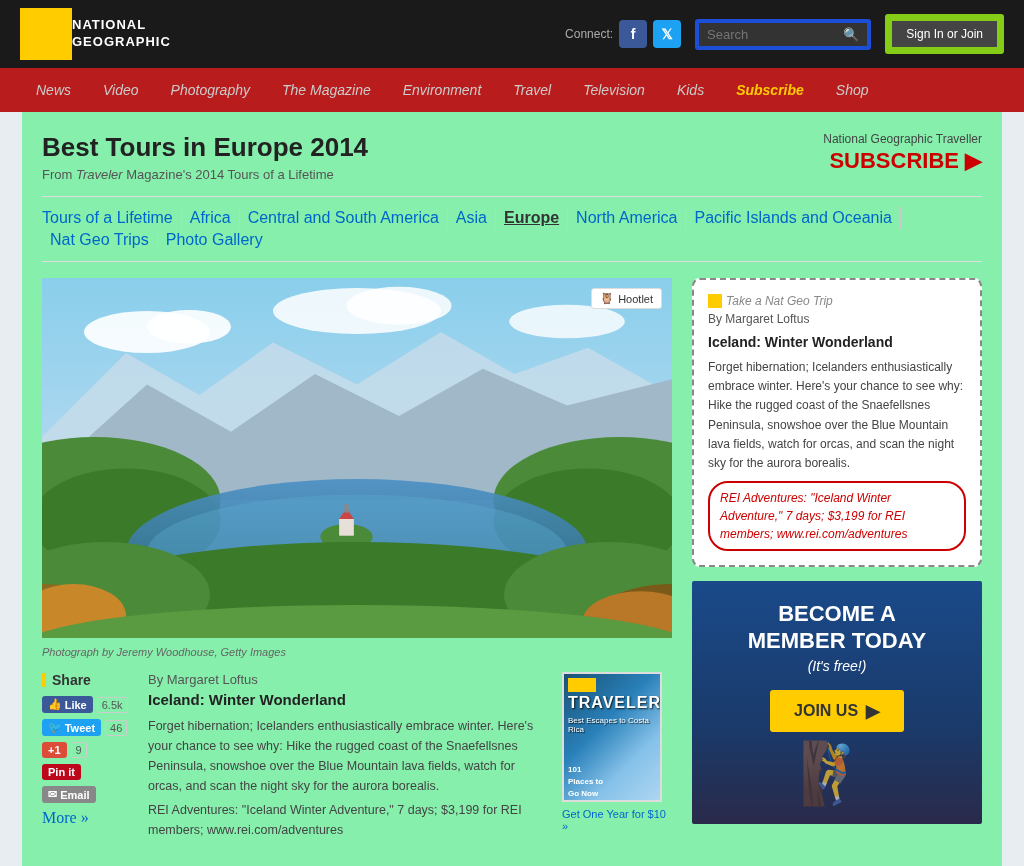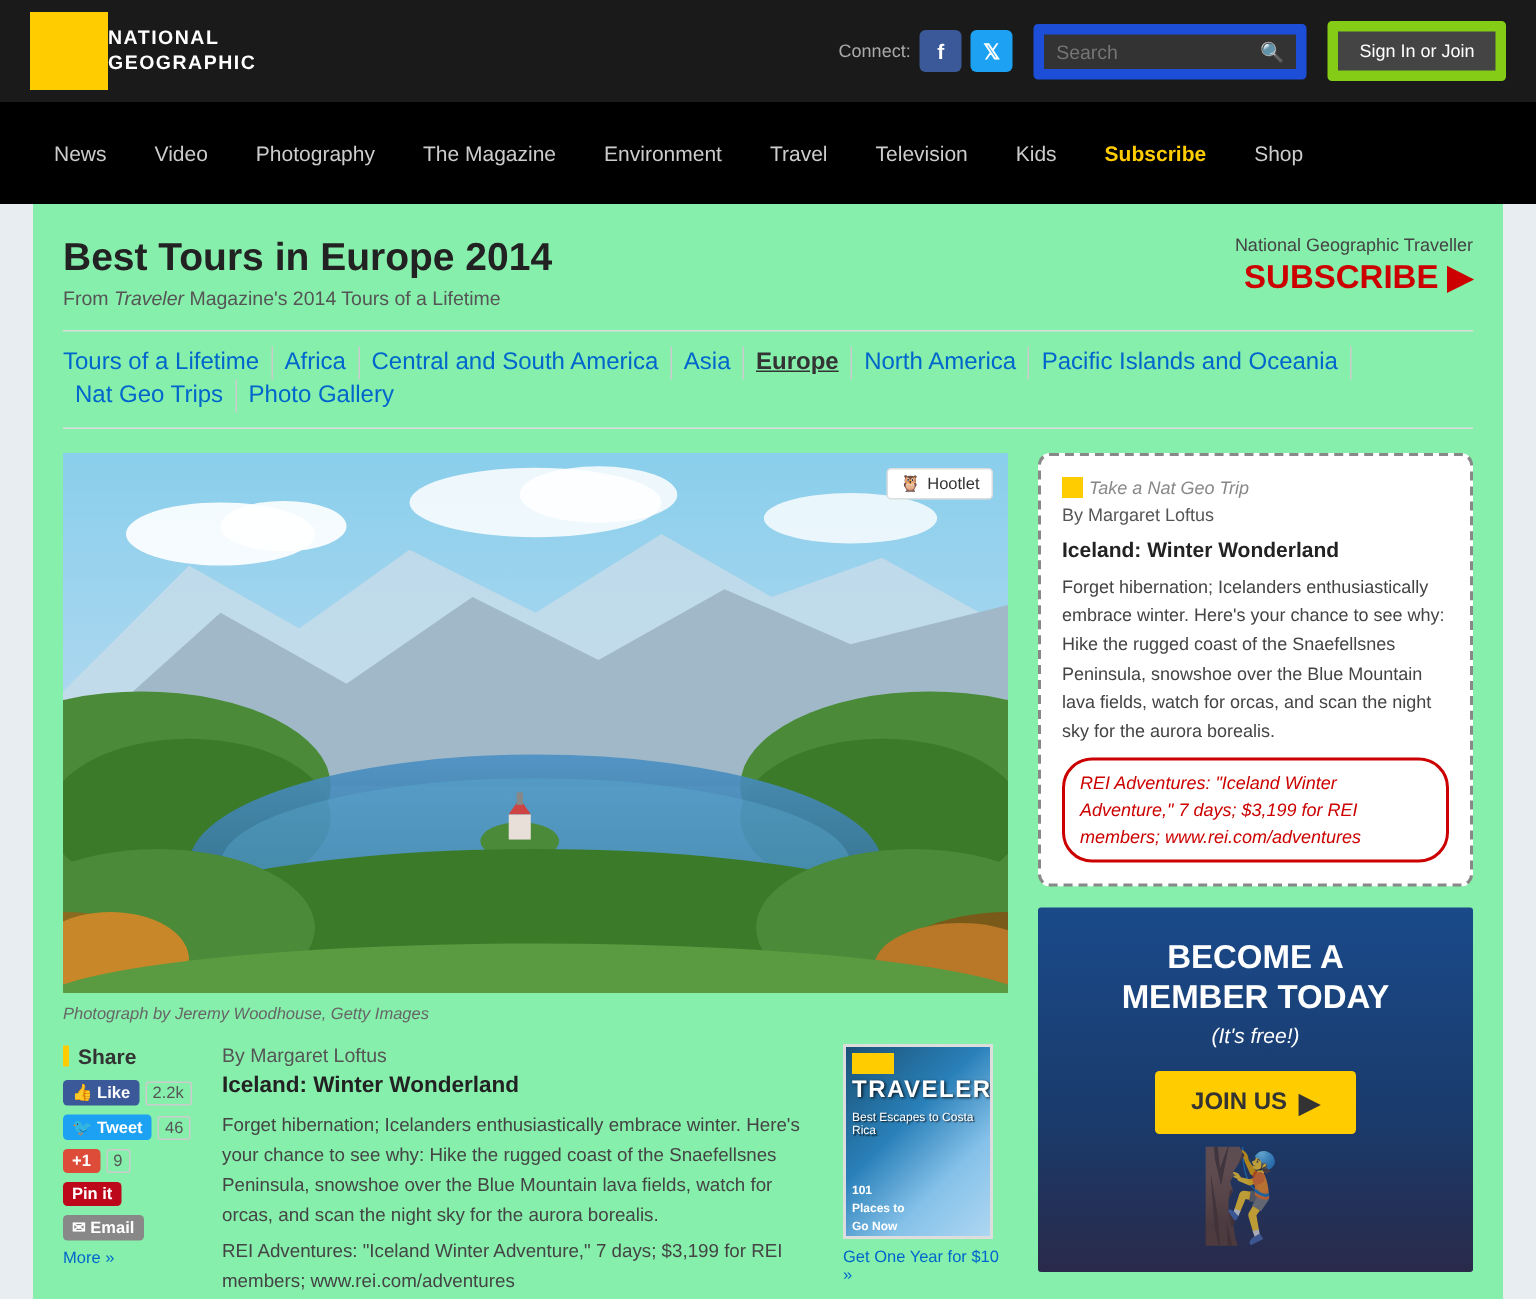--- a/index.html
+++ b/index.html
@@ -59,21 +59,21 @@
       font-size: 14px;
       font-weight: bold;
       cursor: pointer;
     }
     .social-btn.fb { background: #3b5998; }
     .social-btn.tw { background: #1da1f2; }
     #search-box {
       display: flex;
       align-items: center;
       background: #333;
-      border: 7px solid #1d4ed8;
+      border: 4px solid #1d4ed8;
       border-radius: 3px;
       padding: 4px 8px;
       gap: 6px;
     }
     #search-input {
       background: transparent;
       border: none;
       color: #ccc;
       font-size: 13px;
       width: 130px;
@@ -85,25 +85,26 @@
       color: white;
       border: 7px solid #84cc16;
       border-radius: 3px;
       padding: 6px 14px;
       font-size: 12px;
       cursor: pointer;
     }
 
     
     #nav-bar {
-      background: #000000;
-      padding: 12px 20px;
+      background: #b91c1c;
+      padding: 0 20px;
       display: flex;
       align-items: center;
       gap: 0;
+      font-style: italic;
     }
     .nav-item {
       color: #ccc;
       font-size: 14px;
       padding: 14px 16px;
       cursor: pointer;
       text-decoration: none;
       display: block;
     }
     .nav-item.subscribe { color: #ffcc00; font-weight: bold; }
@@ -282,24 +283,25 @@
     .share-btn-inner.pin { background: #bd081c; }
     .share-btn-inner.email { background: #888; }
     .share-count {
       font-size: 11px;
       color: #555;
       border: 1px solid #ccc;
       padding: 1px 4px;
       border-radius: 2px;
     }
     #more-link {
-      font-size: 11px;
+      font-size: 16px;
       color: #0066cc;
       cursor: pointer;
       margin-top: 4px;
+      font-family: Liberation Serif, serif;
     }
 
     #article-text-col {
       flex: 1;
       min-width: 0;
     }
     #article-author {
       font-size: 13px;
       color: #555;
       margin-bottom: 4px;
@@ -597,21 +599,21 @@
       <div id="photo-caption">Photograph by Jeremy Woodhouse, Getty Images</div>
 
       <div id="article-bottom">
         <div id="share-col">
           <div id="share-title">Share</div>
           <div class="share-btn">
             <div class="share-btn-inner like">
               <span>👍</span>
               <span>Like</span>
             </div>
-            <span class="share-count">2.2k</span>
+            <span class="share-count">6.5k</span>
           </div>
           <div class="share-btn">
             <div class="share-btn-inner tweet">
               <span>🐦</span>
               <span>Tweet</span>
             </div>
             <span class="share-count">46</span>
           </div>
           <div class="share-btn">
             <div class="share-btn-inner gplus">+1</div>

